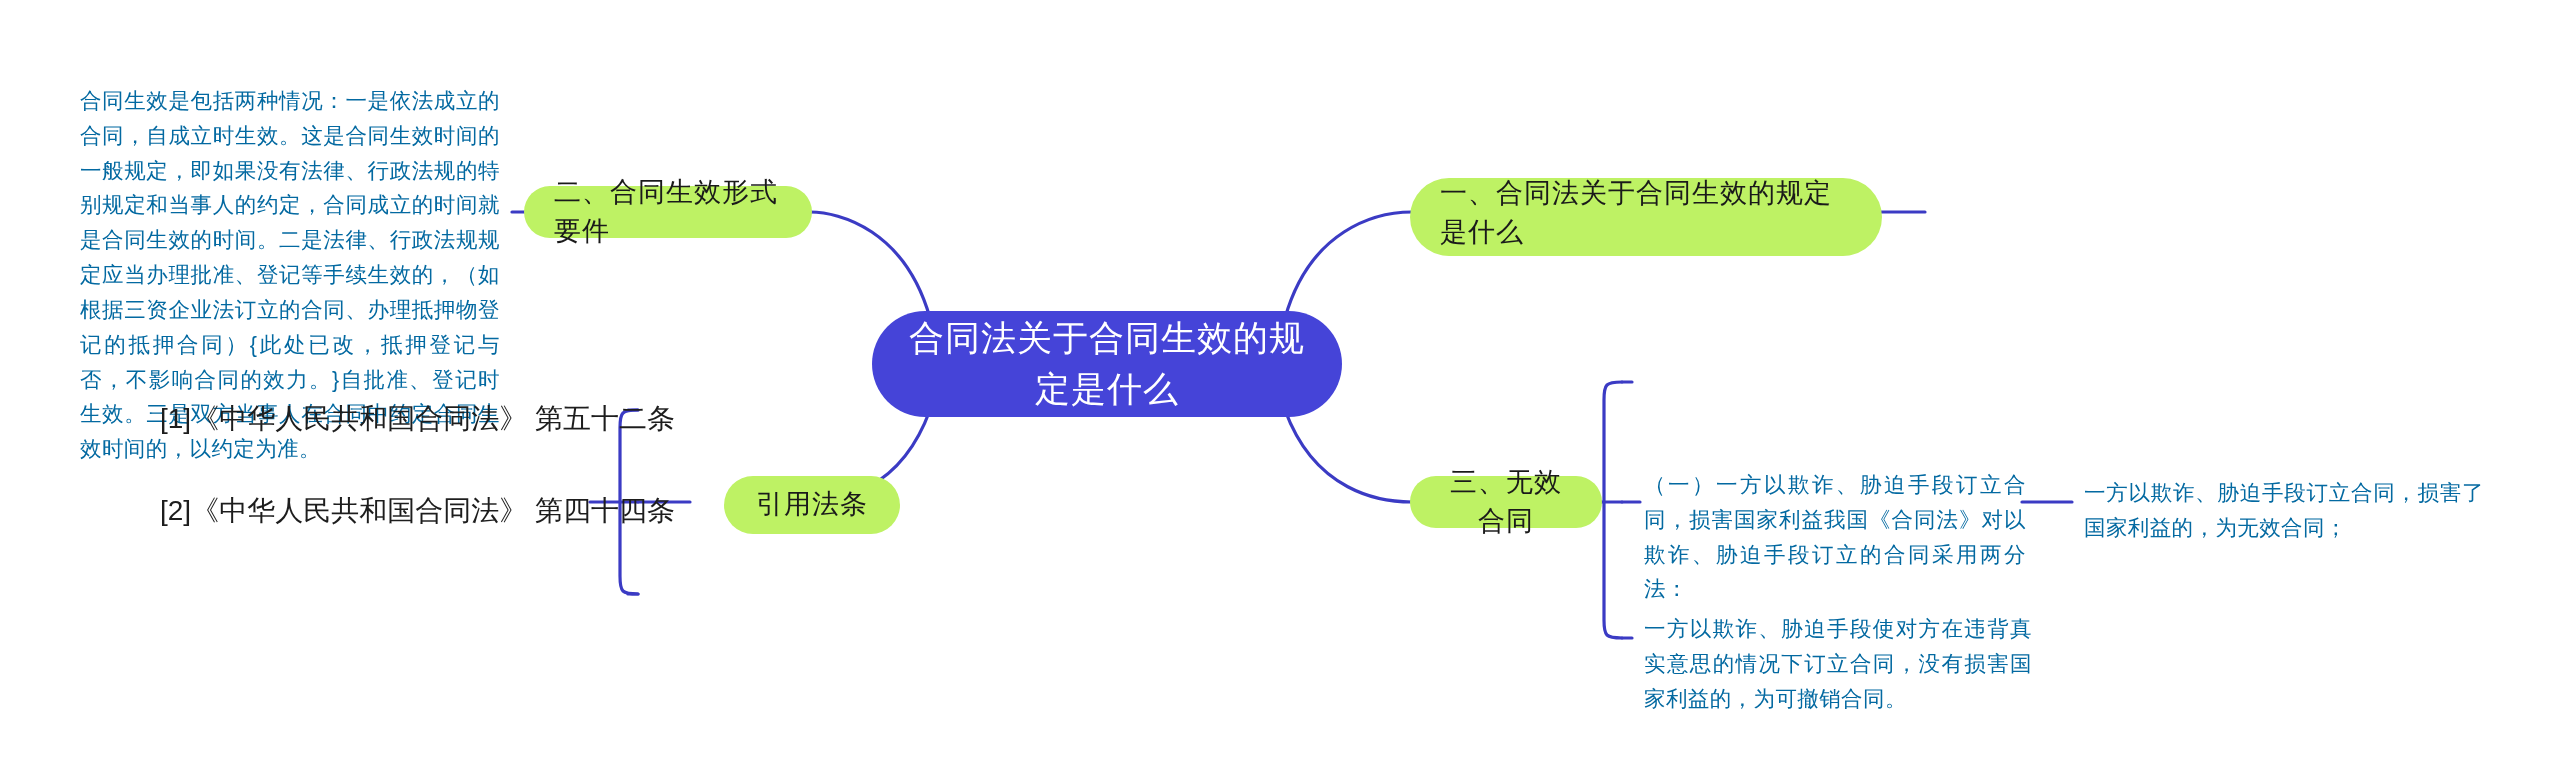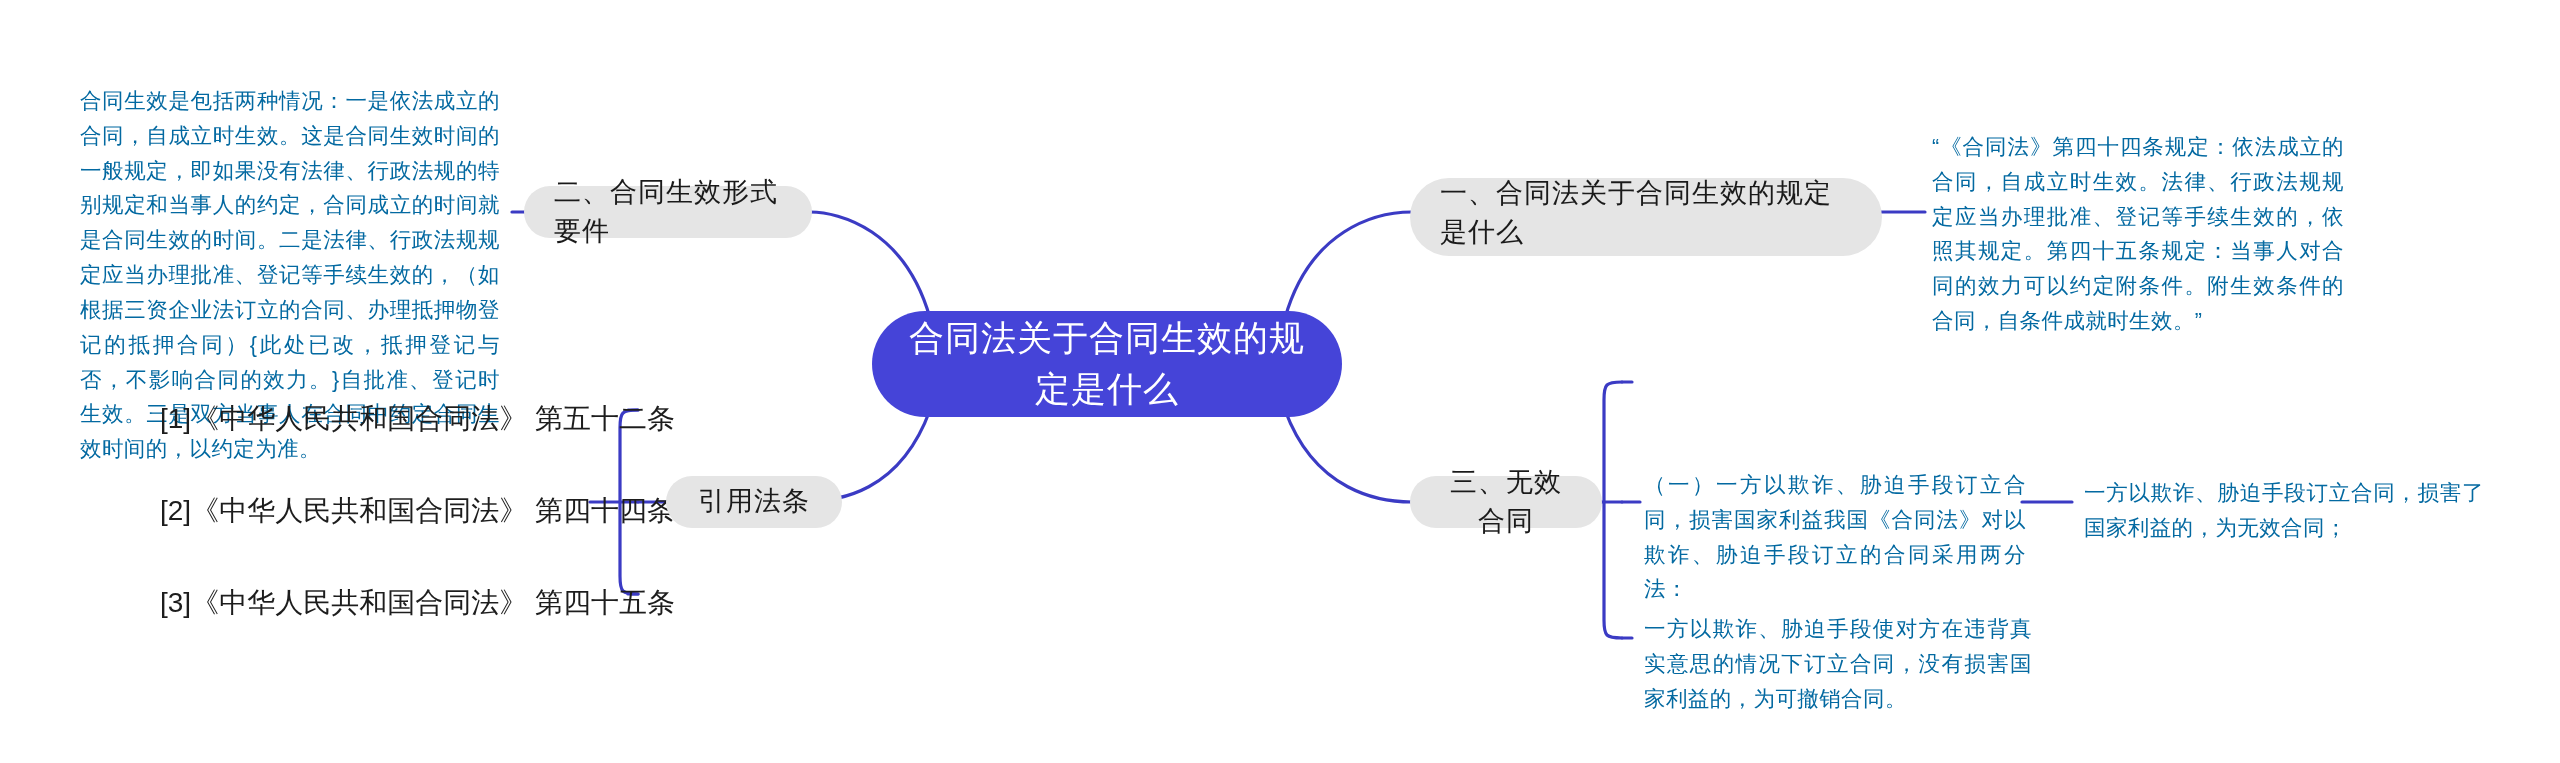--- a/index.html
+++ b/index.html
@@ -40,21 +40,21 @@
     background: #4544d8;
     color: #ffffff;
     font-size: 35px;
     justify-content: center;
     text-align: center;
     padding: 10px 36px;
     border-radius: 60px;
     letter-spacing: 1px;
   }
   .node-branch {
-    background: #e5e5e5;
+    background: #bef264;
     font-size: 27px;
     padding: 16px 30px;
     letter-spacing: 1px;
   }
   .node-branch.center-text {
     justify-content: center;
     text-align: center;
   }
   .leaf {
     position: absolute;
@@ -118,37 +118,35 @@
   </div>
 
   <div class="node node-branch" style="left:524px; top:186px; width:288px; height:52px;">
     <span>二、合同生效形式要件</span>
   </div>
 
   <div class="node node-branch" style="left:1410px; top:178px; width:472px; height:78px; align-items:center; padding-top:8px;">
     <span>一、合同法关于合同生效的规定是什么</span>
   </div>
 
-  <div class="node node-branch center-text" style="left:666px; top:476px; width:176px; height:52px;">
+  <div class="node node-branch center-text" style="left:724px; top:476px; width:176px; height:58px;">
     <span>引用法条</span>
   </div>
 
   <div class="node node-branch center-text" style="left:1410px; top:476px; width:192px; height:52px;">
     <span>三、无效合同</span>
   </div>
 
   <div class="leaf" style="left:80px; top:84px; width:420px;">合同生效是包括两种情况：一是依法成立的合同，自成立时生效。这是合同生效时间的一般规定，即如果没有法律、行政法规的特别规定和当事人的约定，合同成立的时间就是合同生效的时间。二是法律、行政法规规定应当办理批准、登记等手续生效的，（如根据三资企业法订立的合同、办理抵押物登记的抵押合同）{此处已改，抵押登记与否，不影响合同的效力。}自批准、登记时生效。三是双方当事人在合同中约定合同生效时间的，以约定为准。</div>
 
-  <div class="leaf" style="left:1932px; top:130px; width:412px;">“《合同法》第四十四条规定：依法成立的合同，自成立时生效。法律、行政法规规定应当办理批准、登记等手续生效的，依照其规定。第四十五条规定：当事人对合同的效力可以约定附条件。附生效条件的合同，自条件成就时生效。”</div>
 
   <div class="cite" style="left:160px; top:398px; width:460px;">[1]《中华人民共和国合同法》 第五十二条</div>
 
   <div class="cite" style="left:160px; top:490px; width:420px;">[2]《中华人民共和国合同法》 第四十四条</div>
 
-  <div class="cite" style="left:160px; top:582px; width:460px;">[3]《中华人民共和国合同法》 第四十五条</div>
 
 
   <div class="leaf" style="left:1644px; top:468px; width:382px;">（一）一方以欺诈、胁迫手段订立合同，损害国家利益我国《合同法》对以欺诈、胁迫手段订立的合同采用两分法：</div>
 
   <div class="leaf" style="left:2084px; top:476px; width:400px;">一方以欺诈、胁迫手段订立合同，损害了国家利益的，为无效合同；</div>
 
   <div class="leaf" style="left:1644px; top:600px; width:388px;margin-top:12px;">一方以欺诈、胁迫手段使对方在违背真实意思的情况下订立合同，没有损害国家利益的，为可撤销合同。</div>
 
 </div>
 

